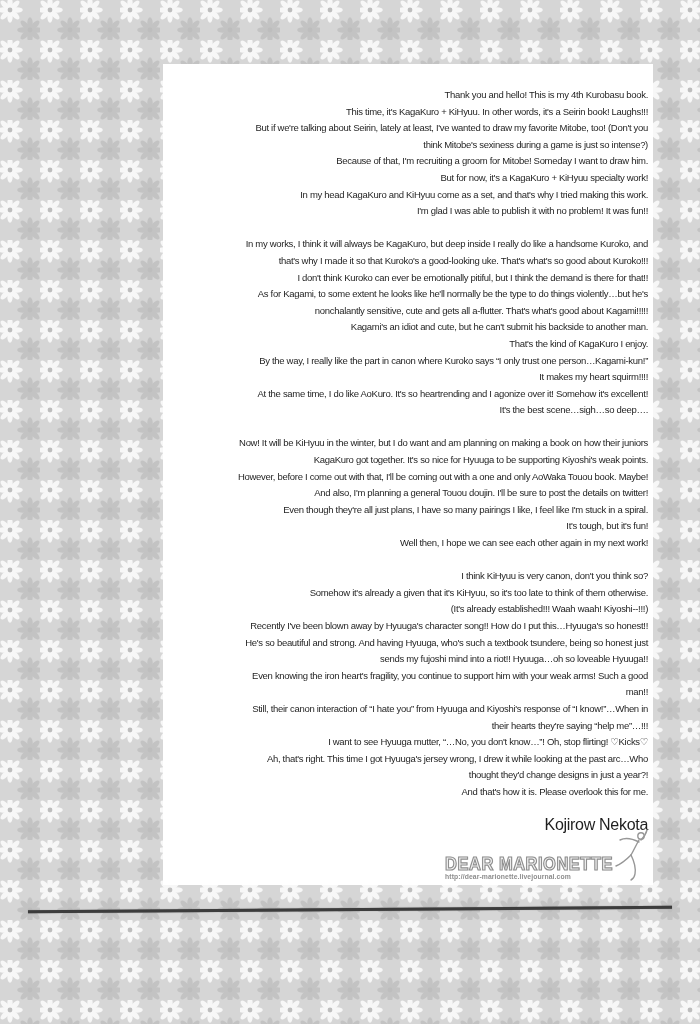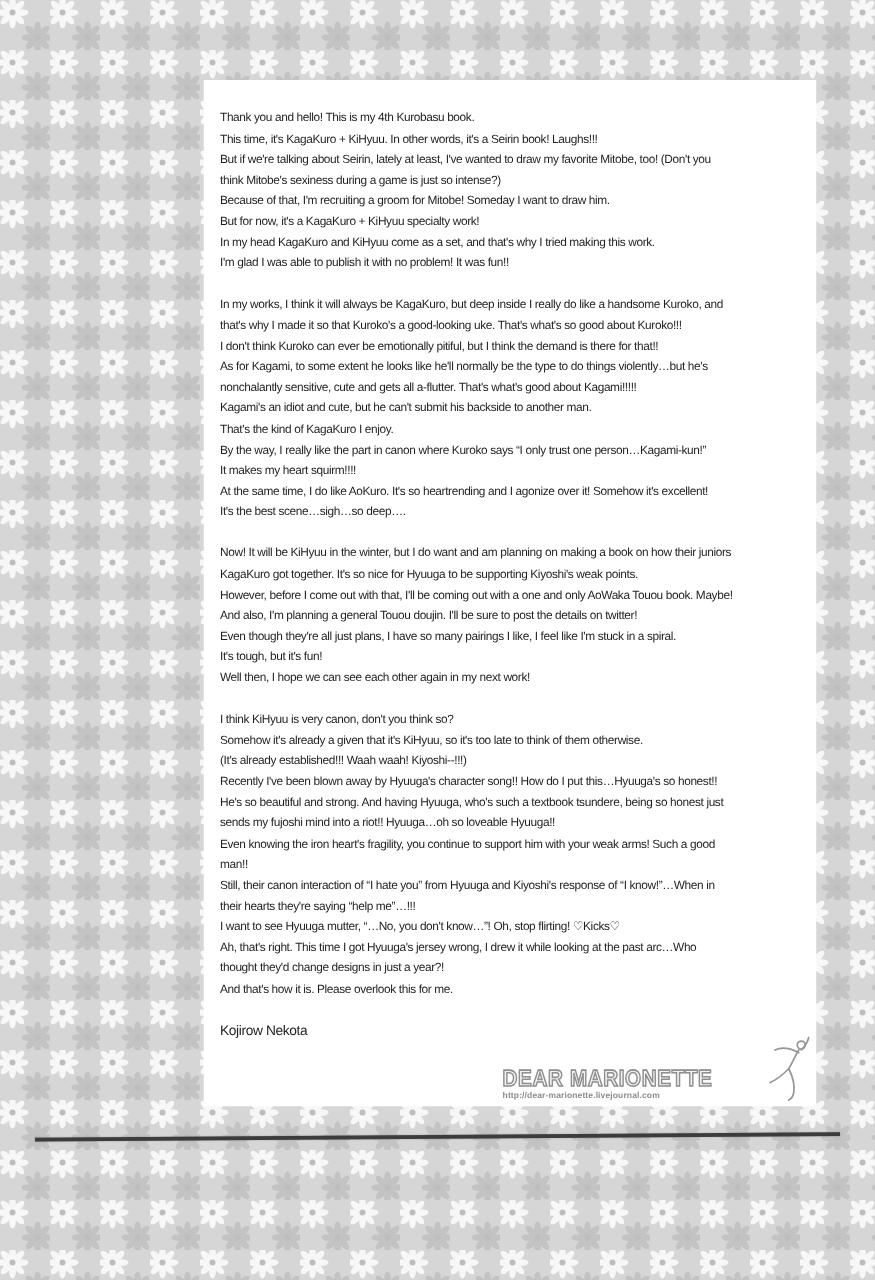--- a/index.html
+++ b/index.html
@@ -10,26 +10,27 @@
   }
   .bg-svg{position:absolute;left:0;top:0;width:700px;height:1024px;display:block;}
   .page{
     position:absolute;left:163px;top:64px;width:490px;height:821px;
     background:#ffffff;
   }
   .text-col{
     position:absolute;left:13px;top:23px;width:472px;
     font-size:9.5px;letter-spacing:-0.3px;line-height:16.6px;
     color:#1f1f1f;
+    text-align:right;
   }
   .para{white-space:pre-line;margin:0 0 16.6px 0;}
-  .signature{white-space:pre-line;margin-top:13px;font-size:11px;}
+  .signature{white-space:pre-line;margin-top:13px;font-size:16px;}
   .logo{
     position:absolute;right:4px;bottom:4px;
-    display:flex;align-items:flex-end;gap:43px;
+    display:flex;align-items:flex-end;
   }
   .logo-textblock{display:flex;flex-direction:column;align-items:flex-start;margin-right:2px;}
   .logo-title{
     font-weight:900;font-size:16.5px;line-height:15px;letter-spacing:0.5px;
     color:#f4f4f4;
     -webkit-text-stroke:1.1px #8f8f8f;
     text-shadow:0 0 1px #b5b5b5;
     transform:scaleY(1.12);transform-origin:bottom left;
     white-space:nowrap;
   }

